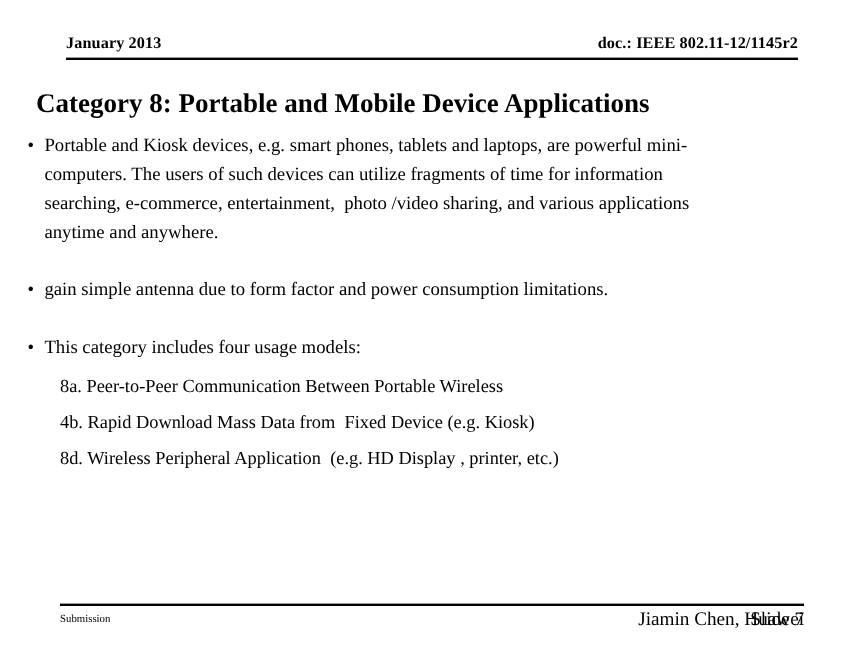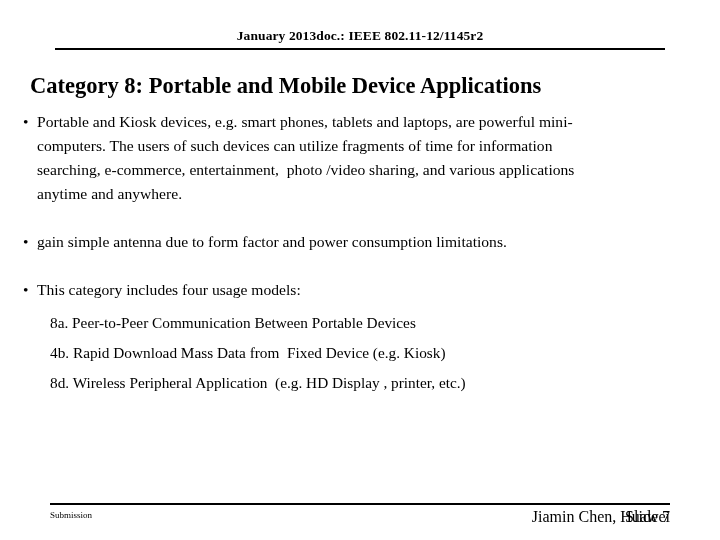--- a/index.html
+++ b/index.html
@@ -24,21 +24,21 @@
     background: #ffffff;
   }
 
   
   .header {
     position: absolute;
     left: 55px;
     top: 29px;
     width: 610px;
     display: flex;
-    justify-content: center;
+    justify-content: space-between;
     align-items: baseline;
     font-weight: bold;
     font-size: 13.5px;
     line-height: 1.1;
     letter-spacing: 0.1px;
   }
   .header-date { white-space: nowrap; }
   .header-doc  { white-space: nowrap; }
 
   .header-rule {
@@ -173,21 +173,21 @@
       <span class="bullet-marker">•</span>
       <span class="bullet-line">gain simple antenna due to form factor and power consumption limitations.</span>
     </div>
 
     <div class="bullet">
       <span class="bullet-marker">•</span>
       <span class="bullet-line">This category includes four usage models:</span>
     </div>
 
     <div class="subitems">
-      <div class="subitem">8a. Peer-to-Peer Communication Between Portable Devices</div>
+      <div class="subitem">8a. Peer-to-Peer Communication Between Portable Wireless</div>
       <div class="subitem">4b. Rapid Download Mass Data from  Fixed Device (e.g. Kiosk)</div>
       <div class="subitem">8d. Wireless Peripheral Application  (e.g. HD Display , printer, etc.)</div>
     </div>
 
   </div>
 
   <div class="footer-rule"></div>
   <div class="footer">
     <span class="footer-left">Submission</span>
     <span class="footer-center">Slide 7</span>

